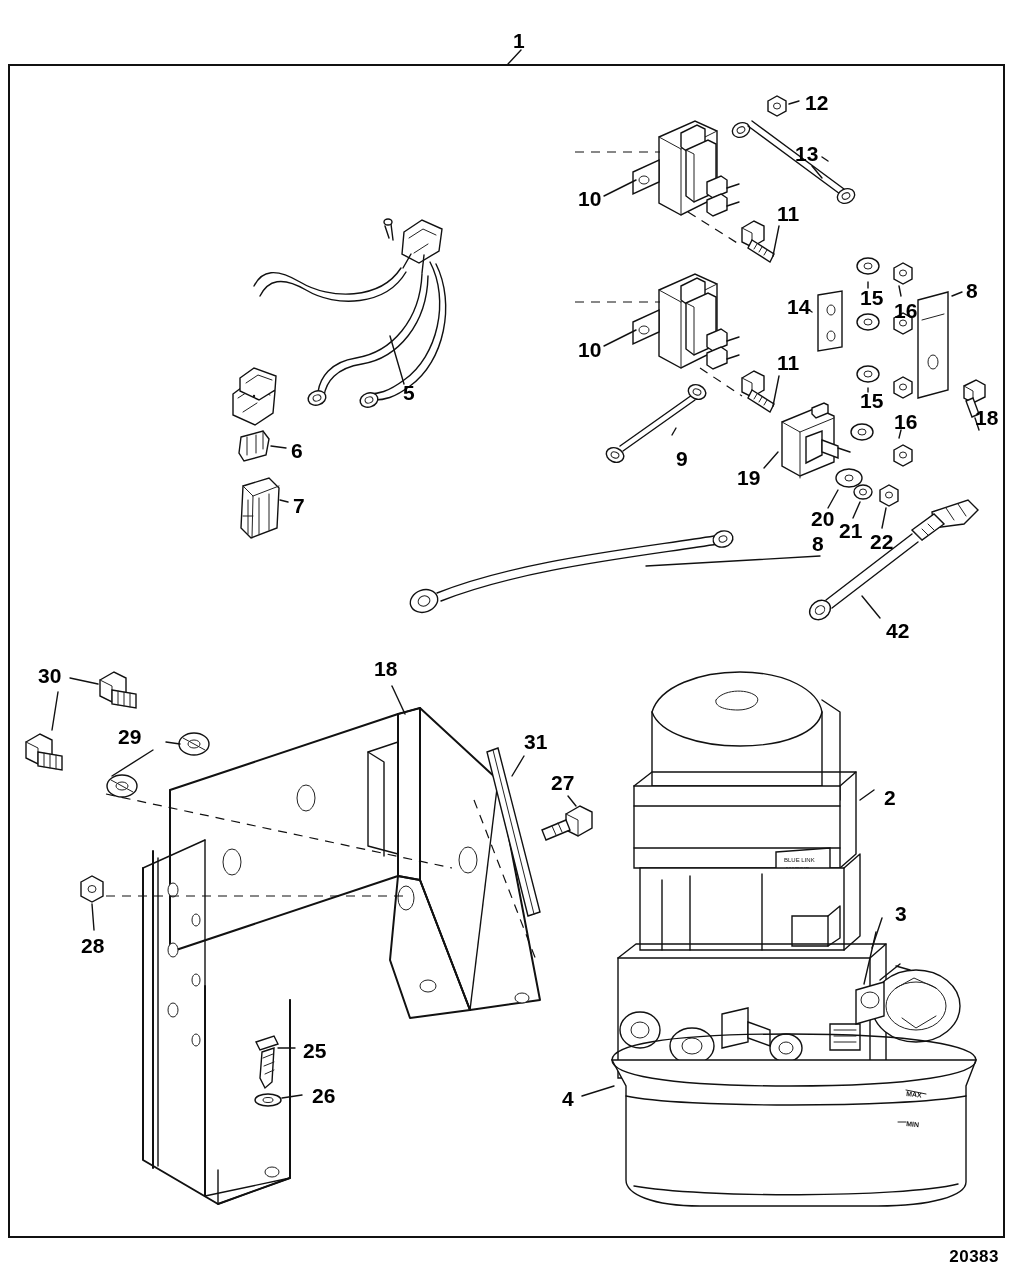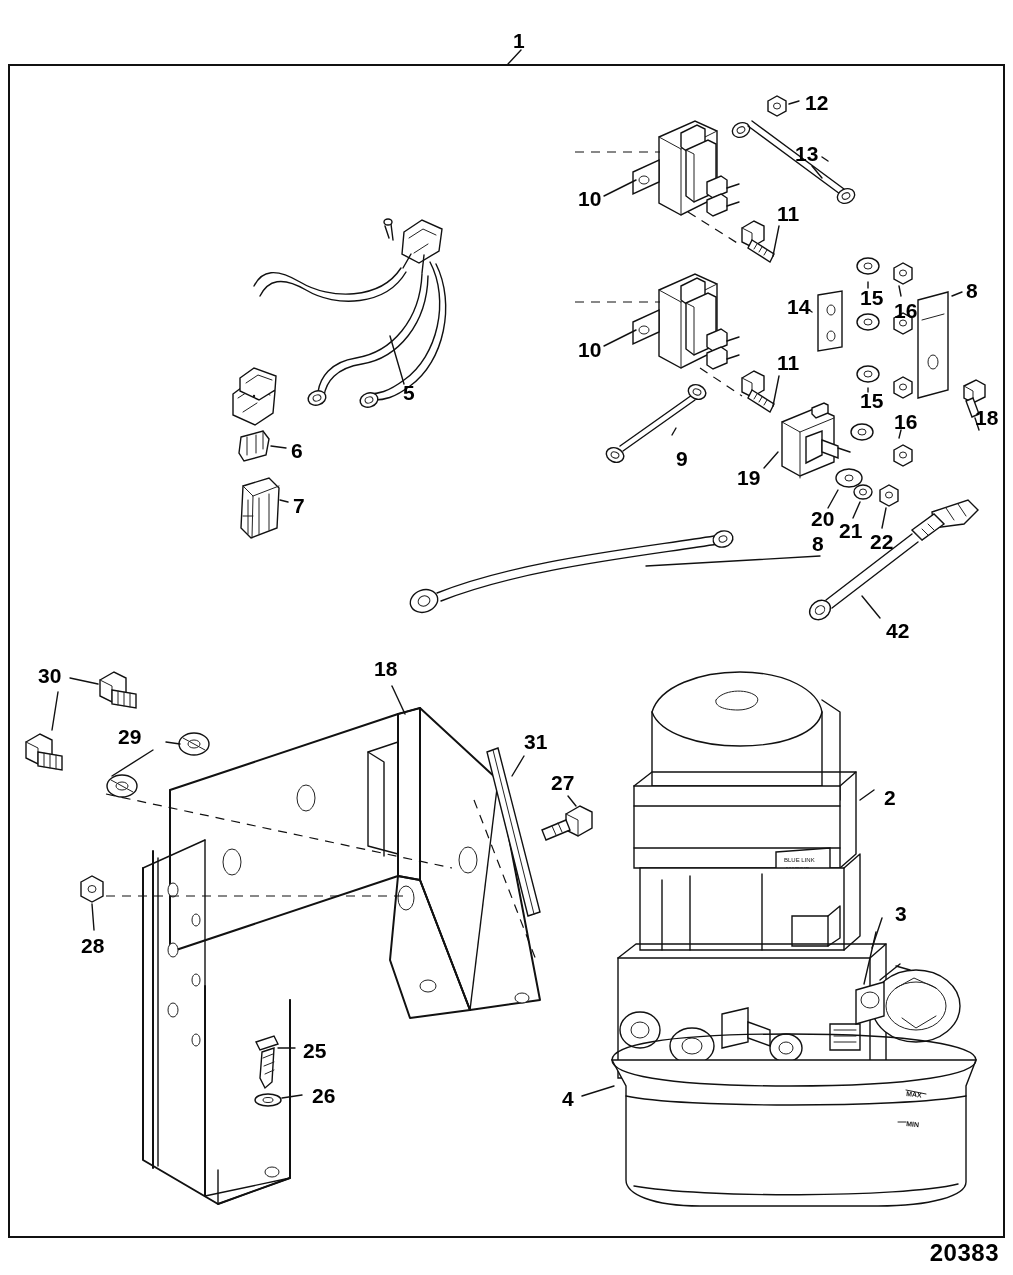--- a/index.html
+++ b/index.html
@@ -1,20 +1,20 @@
 <!DOCTYPE html>
 <html><head>
 <meta charset="utf-8">
 <style>
   html,body{margin:0;padding:0;background:#ffffff;}
   body{font-family:"Liberation Sans", sans-serif;color:#000;}
   #page{position:relative;width:1013px;height:1275px;overflow:hidden;background:#fff;}
   #frame{position:absolute;left:8px;top:64px;width:997px;height:1174px;border:2px solid #111;box-sizing:border-box;}
   .callout{position:absolute;font-size:21px;font-weight:bold;color:#000;line-height:1;}
-  .partno{position:absolute;right:14px;bottom:8px;font-size:24px;font-weight:bold;letter-spacing:0.5px;}
+  .partno{position:absolute;right:14px;bottom:8px;font-size:17px;font-weight:bold;letter-spacing:0.5px;}
   svg.art{position:absolute;left:0;top:0;width:1013px;height:1275px;overflow:visible;pointer-events:none;}
   .ln{fill:none;stroke:#111;stroke-width:1.4;stroke-linejoin:round;stroke-linecap:round;}
   .ln-thin{fill:none;stroke:#222;stroke-width:1;stroke-linejoin:round;stroke-linecap:round;}
   .ln-thick{fill:none;stroke:#111;stroke-width:2;stroke-linejoin:round;stroke-linecap:round;}
   .fillw{fill:#ffffff;stroke:#111;stroke-width:1.4;}
   .fillw-thin{fill:#ffffff;stroke:#222;stroke-width:1;}
   .dash{fill:none;stroke:#111;stroke-width:1.2;stroke-dasharray:9 7;}
   .tinytxt{font-size:6px;font-family:"Liberation Sans",sans-serif;fill:#111;}
   .lbltxt{font-size:7px;font-family:"Liberation Sans",sans-serif;fill:#111;font-weight:bold;}
 </style>

